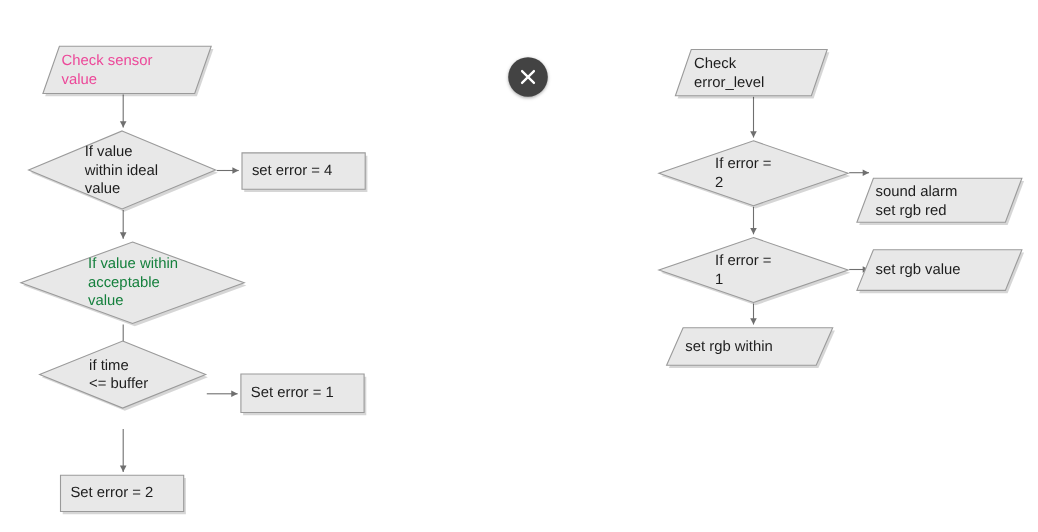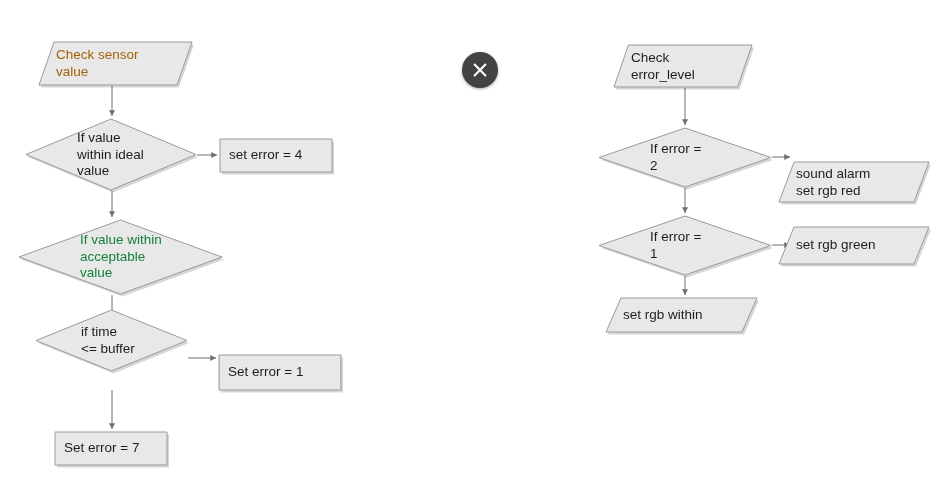--- a/index.html
+++ b/index.html
@@ -118,21 +118,21 @@
         <path d="M685 276 L685 295" stroke="#6f6f6f" stroke-width="1" fill="none"></path>
         <polygon points="685,295 681.9984353589804,289.23453300193466 688.0015646410196,289.23453300193466" fill="#6f6f6f"></polygon>
       </g>
     </svg>
   <div id="nodes">
       <div class="node" style="left: 38px; top: 41px; width: 155px; height: 45px;">
         <svg class="shape-svg" viewBox="0 0 155 45" preserveAspectRatio="none">
           <polygon points="18,3.5 156,3.5 141,46.5 3,46.5" fill="rgba(0,0,0,0.16)"></polygon>
           <polygon points="16,1 154,1 139,44 1,44" fill="#e8e8e8" stroke="#9a9a9a" stroke-width="1"></polygon>
         </svg>
-        <div class="label lbl-left" style="color: #a16207; left: 18px; width: 133px; top: 6px;">Check sensor
+        <div class="label lbl-left" style="color: #ec4899; left: 18px; width: 133px; top: 6px;">Check sensor
 value</div>
       </div>
       <div class="node" style="left: 25px; top: 118px; width: 172px; height: 73px;">
         <svg class="shape-svg" viewBox="0 0 172 73" preserveAspectRatio="none">
           <polygon points="88,3.5 173,39 88,74.5 3,39" fill="rgba(0,0,0,0.16)"></polygon>
           <polygon points="86,1 171,36.5 86,72 1,36.5" fill="#e8e8e8" stroke="#9a9a9a" stroke-width="1"></polygon>
         </svg>
         <div class="label lbl-left" style="color: rgb(29, 29, 29); left: 52px; width: 116px; top: 12px;">If value
 within ideal
 value</div>
@@ -154,33 +154,33 @@
 value</div>
       </div>
       <div class="node" style="left: 35px; top: 309px; width: 153px; height: 63px;">
         <svg class="shape-svg" viewBox="0 0 153 63" preserveAspectRatio="none">
           <polygon points="78.5,3.5 154,34 78.5,64.5 3,34" fill="rgba(0,0,0,0.16)"></polygon>
           <polygon points="76.5,1 152,31.5 76.5,62 1,31.5" fill="#e8e8e8" stroke="#9a9a9a" stroke-width="1"></polygon>
         </svg>
         <div class="label lbl-left" style="color: rgb(29, 29, 29); left: 46px; width: 103px; top: 15px;">if time
 &lt;= buffer</div>
       </div>
-      <div class="node" style="left: 218px; top: 354px; width: 124px; height: 37px; border-radius: 10px;">
+      <div class="node" style="left: 218px; top: 339px; width: 114px; height: 37px; border-radius: 10px;">
         <svg class="shape-svg" viewBox="0 0 114 37" preserveAspectRatio="none">
           <polygon points="3,3.5 115,3.5 115,38.5 3,38.5" fill="rgba(0,0,0,0.16)"></polygon>
           <polygon points="1,1 113,1 113,36 1,36" fill="#e8e8e8" stroke="#9a9a9a" stroke-width="1"></polygon>
         </svg>
         <div class="label lbl-left" style="color: rgb(29, 29, 29); left: 10px; width: 100px; top: 10px;">Set error = 1</div>
       </div>
       <div class="node" style="left: 54px; top: 431px; width: 114px; height: 35px;">
         <svg class="shape-svg" viewBox="0 0 114 35" preserveAspectRatio="none">
           <polygon points="3,3.5 115,3.5 115,36.5 3,36.5" fill="rgba(0,0,0,0.16)"></polygon>
           <polygon points="1,1 113,1 113,34 1,34" fill="#e8e8e8" stroke="#9a9a9a" stroke-width="1"></polygon>
         </svg>
-        <div class="label lbl-left" style="color: rgb(29, 29, 29); left: 10px; width: 100px; top: 9px;">Set error = 7</div>
+        <div class="label lbl-left" style="color: rgb(29, 29, 29); left: 10px; width: 100px; top: 9px;">Set error = 2</div>
       </div>
       <div class="node" style="left: 613px; top: 44px; width: 140px; height: 44px;">
         <svg class="shape-svg" viewBox="0 0 140 44" preserveAspectRatio="none">
           <polygon points="17.4,3.5 141,3.5 126.6,45.5 3,45.5" fill="rgba(0,0,0,0.16)"></polygon>
           <polygon points="15.4,1 139,1 124.6,43 1,43" fill="#e8e8e8" stroke="#9a9a9a" stroke-width="1"></polygon>
         </svg>
         <div class="label lbl-left" style="color: rgb(29, 29, 29); left: 18px; width: 118px; top: 6px;">Check
 error_level</div>
       </div>
       <div class="node" style="left: 598px; top: 127px; width: 174px; height: 61px;">
@@ -205,21 +205,21 @@
           <polygon points="87,1 173,30.5 87,60 1,30.5" fill="#e8e8e8" stroke="#9a9a9a" stroke-width="1"></polygon>
         </svg>
         <div class="label lbl-left" style="color: rgb(29, 29, 29); left: 52px; width: 118px; top: 14px;">If error =
 1</div>
       </div>
       <div class="node" style="left: 778px; top: 226px; width: 152px; height: 39px;">
         <svg class="shape-svg" viewBox="0 0 152 39" preserveAspectRatio="none">
           <polygon points="18,3.5 153,3.5 138,40.5 3,40.5" fill="rgba(0,0,0,0.16)"></polygon>
           <polygon points="16,1 151,1 136,38 1,38" fill="#e8e8e8" stroke="#9a9a9a" stroke-width="1"></polygon>
         </svg>
-        <div class="label lbl-left" style="color: rgb(29, 29, 29); left: 18px; width: 130px; top: 11px;">set rgb green</div>
+        <div class="label lbl-left" style="color: rgb(29, 29, 29); left: 18px; width: 130px; top: 11px;">set rgb value</div>
       </div>
       <div class="node" style="left: 605px; top: 297px; width: 153px; height: 36px;">
         <svg class="shape-svg" viewBox="0 0 153 36" preserveAspectRatio="none">
           <polygon points="18,3.5 154,3.5 139,37.5 3,37.5" fill="rgba(0,0,0,0.16)"></polygon>
           <polygon points="16,1 152,1 137,35 1,35" fill="#e8e8e8" stroke="#9a9a9a" stroke-width="1"></polygon>
         </svg>
         <div class="label lbl-left" style="color: rgb(29, 29, 29); left: 18px; width: 131px; top: 10px;">set rgb within</div>
       </div>
     </div>
   <div class="close-button" id="close-button" style="left: 462px; top: 52px; width: 36px; height: 36px; background: rgb(67, 67, 67);">

